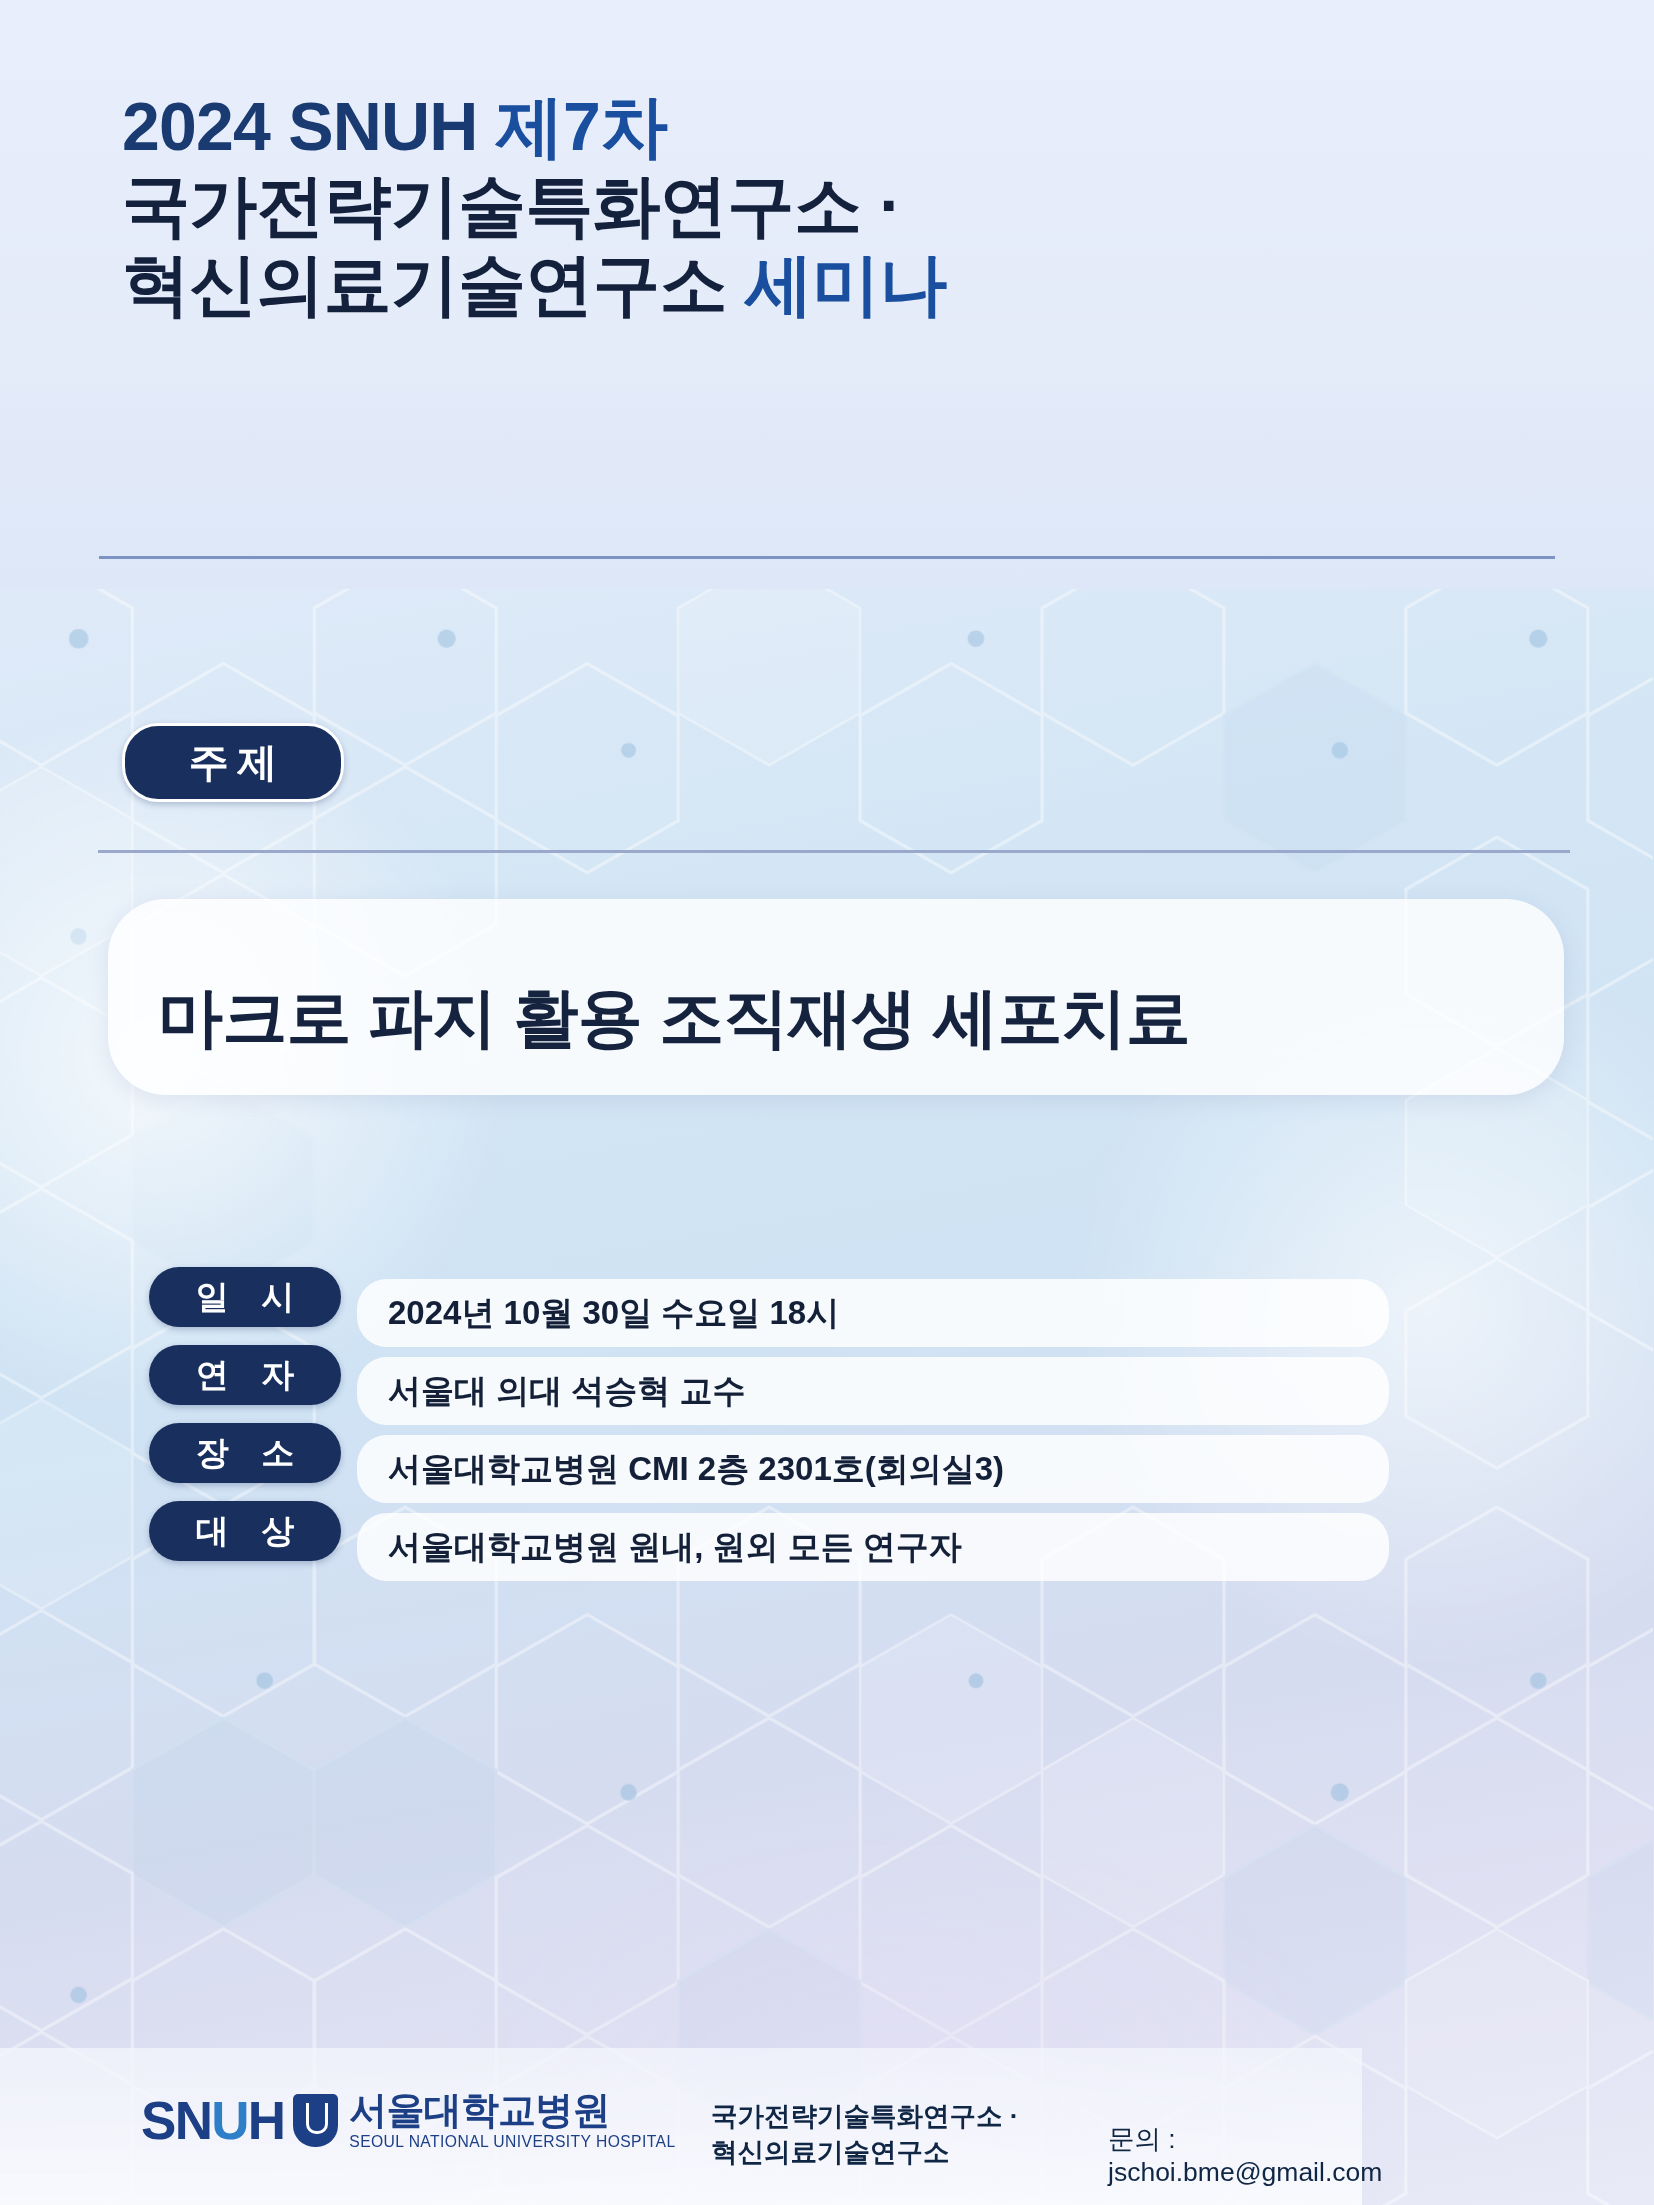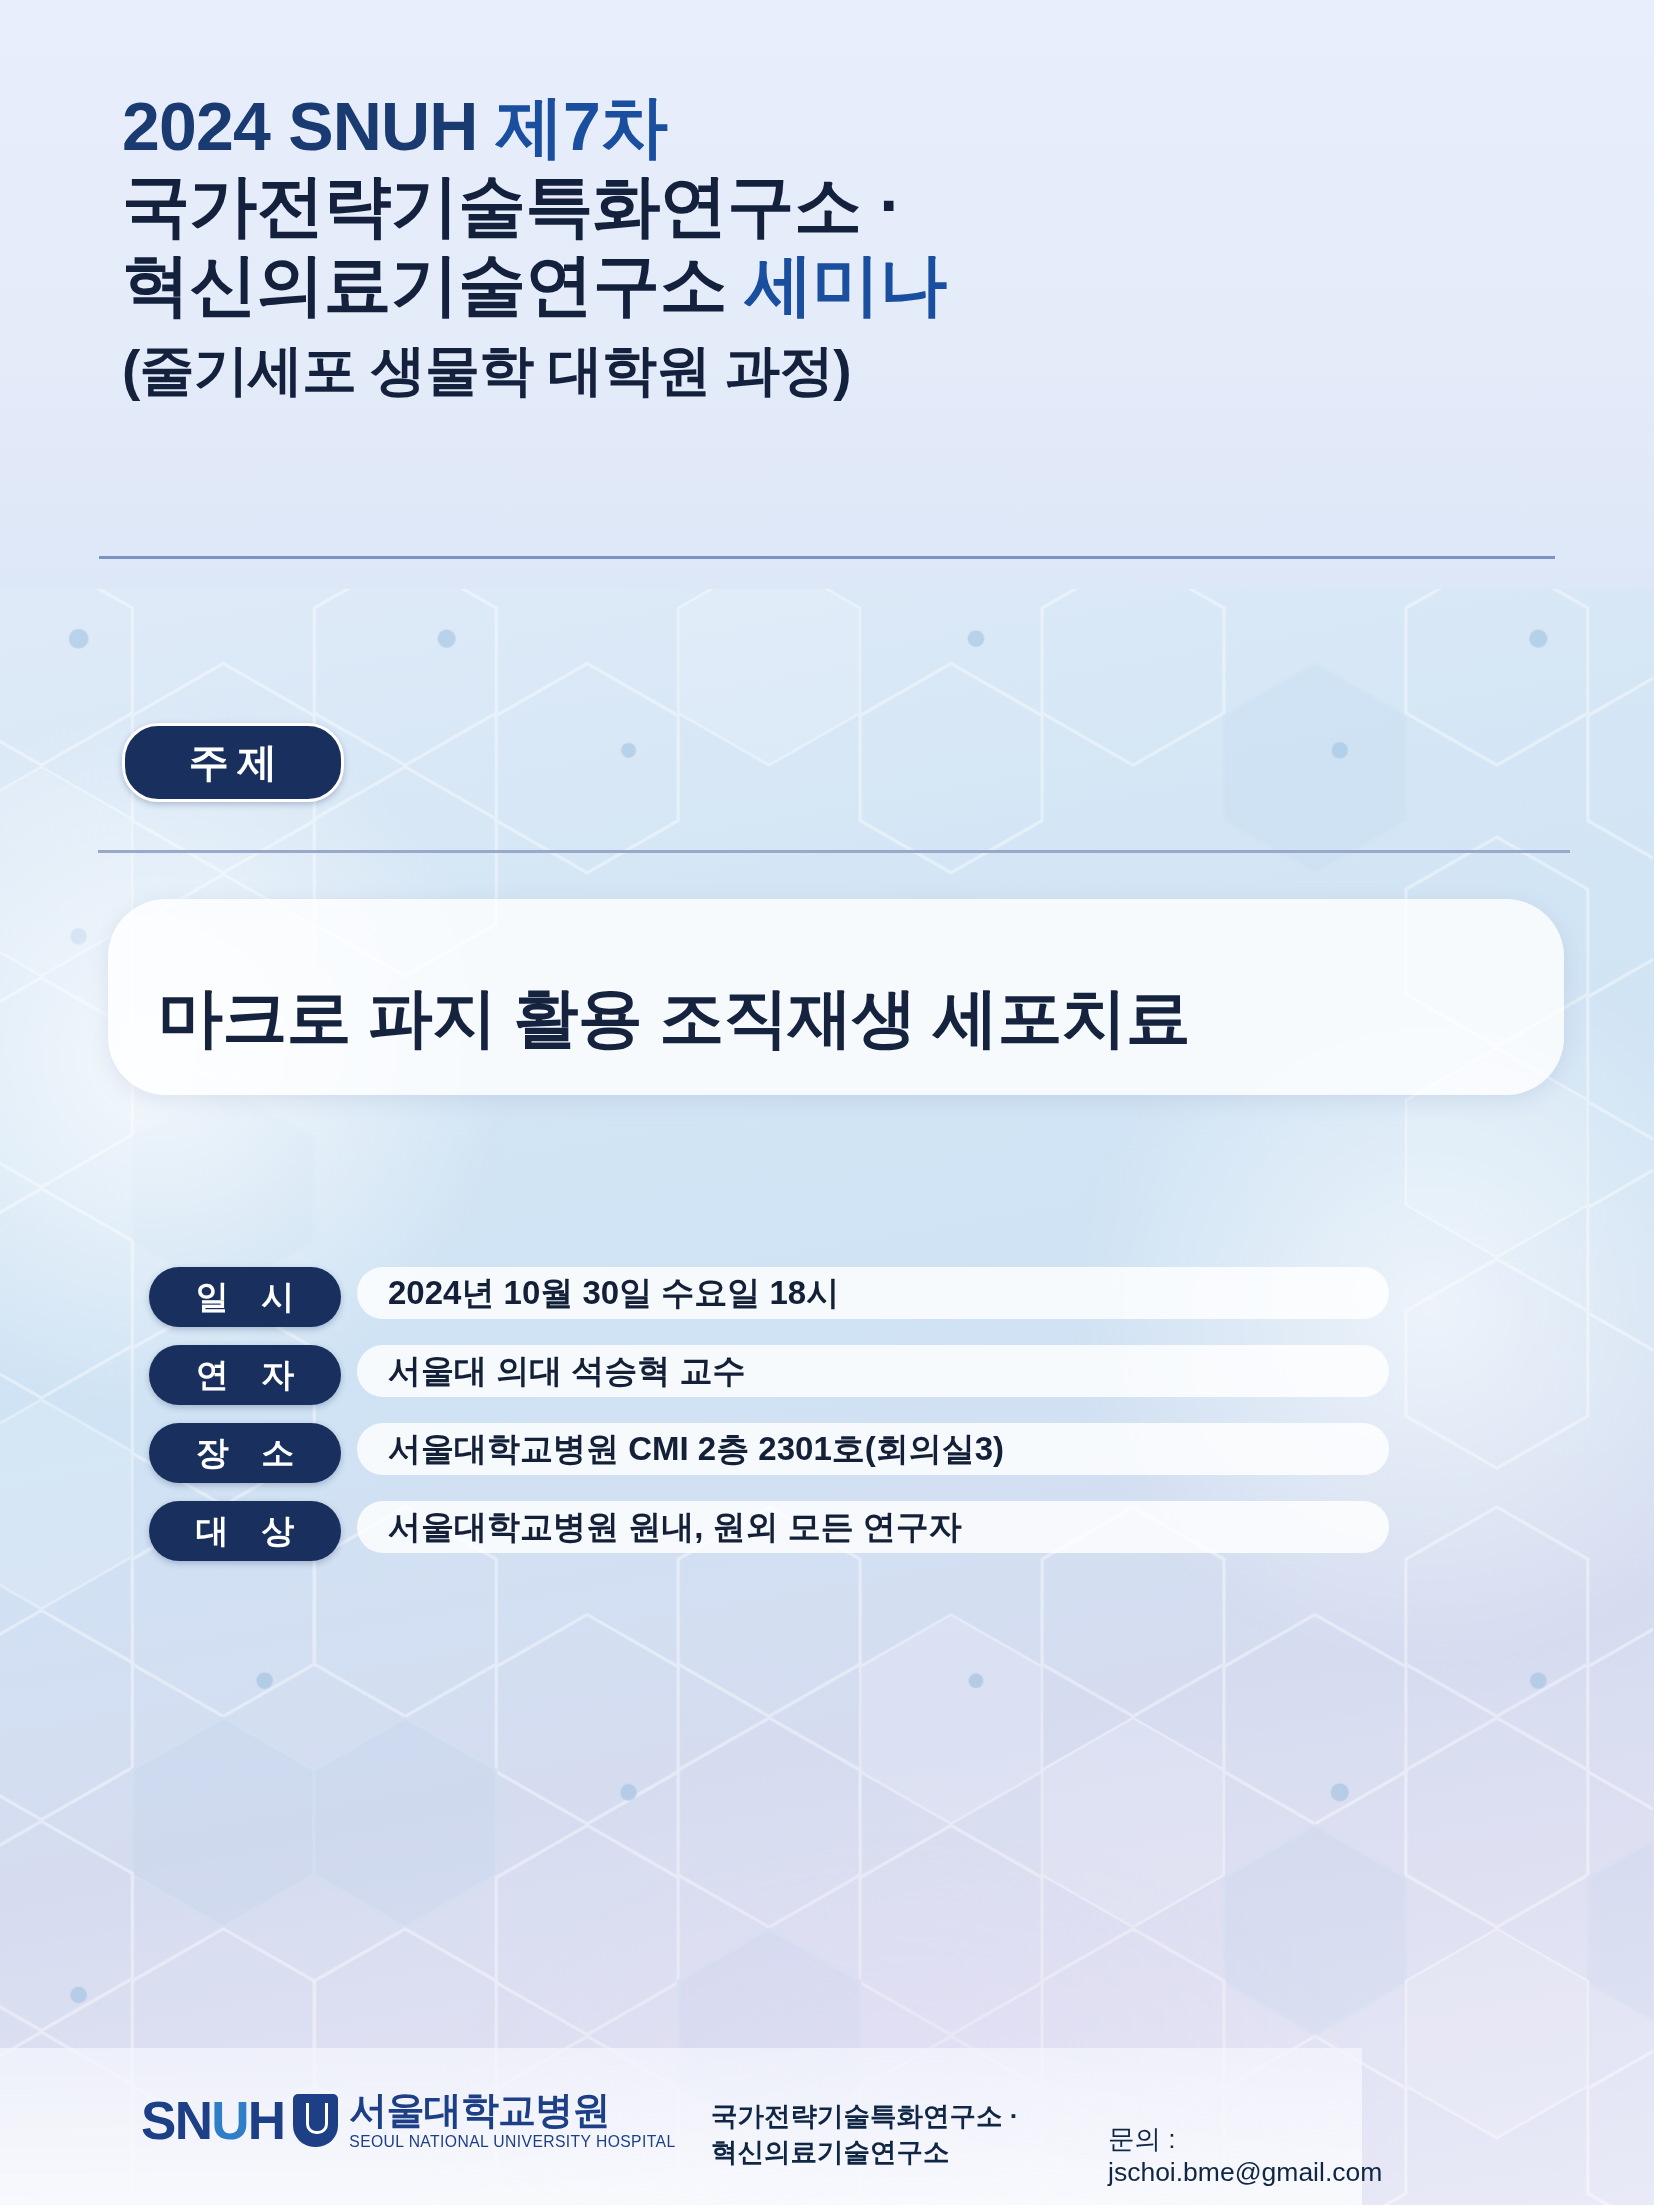--- a/index.html
+++ b/index.html
@@ -179,22 +179,22 @@
     width: 192px;
     height: 60px;
     border-radius: 30px;
     font-size: 33px;
     letter-spacing: 11.6px;
     text-indent: 11.6px;
   }
   .info-value {
     position: absolute;
     left: 208px;
-    top: 0;
-    height: 52px;
+    top: 12px;
+    height: 68px;
     width: 1032px;
     background: rgba(255,255,255,.82);
     border-radius: 30px;
     display: flex;
     align-items: center;
     padding-left: 31px;
     box-sizing: border-box;
     font-size: 33px;
     font-weight: 700;
     color: #132038;
@@ -282,21 +282,20 @@
 </head>
 <body>
 
 <div class="poster">
 
   <div class="header">
     <div class="title-block">
       <div class="title-line l1"><span>2024 SNUH </span><span class="accent">제7차</span></div>
       <div class="title-line">국가전략기술특화연구소 ·</div>
       <div class="title-line"><span>혁신의료기술연구소 </span><span class="accent">세미나</span></div>
-      <div class="title-sub">(줄기세포 생물학 대학원 과정)</div>
     </div>
     <div class="header-rule"></div>
   </div>
 
   <div class="bodybg">
     <svg class="hexlayer" viewBox="0 0 2000 1954" preserveAspectRatio="none">
       <defs>
         <g id="hx">
           <polygon points="110,0 220,63 220,190 110,253 0,190 0,63" fill="none" stroke="#ffffff" stroke-width="4"></polygon>
         </g>

